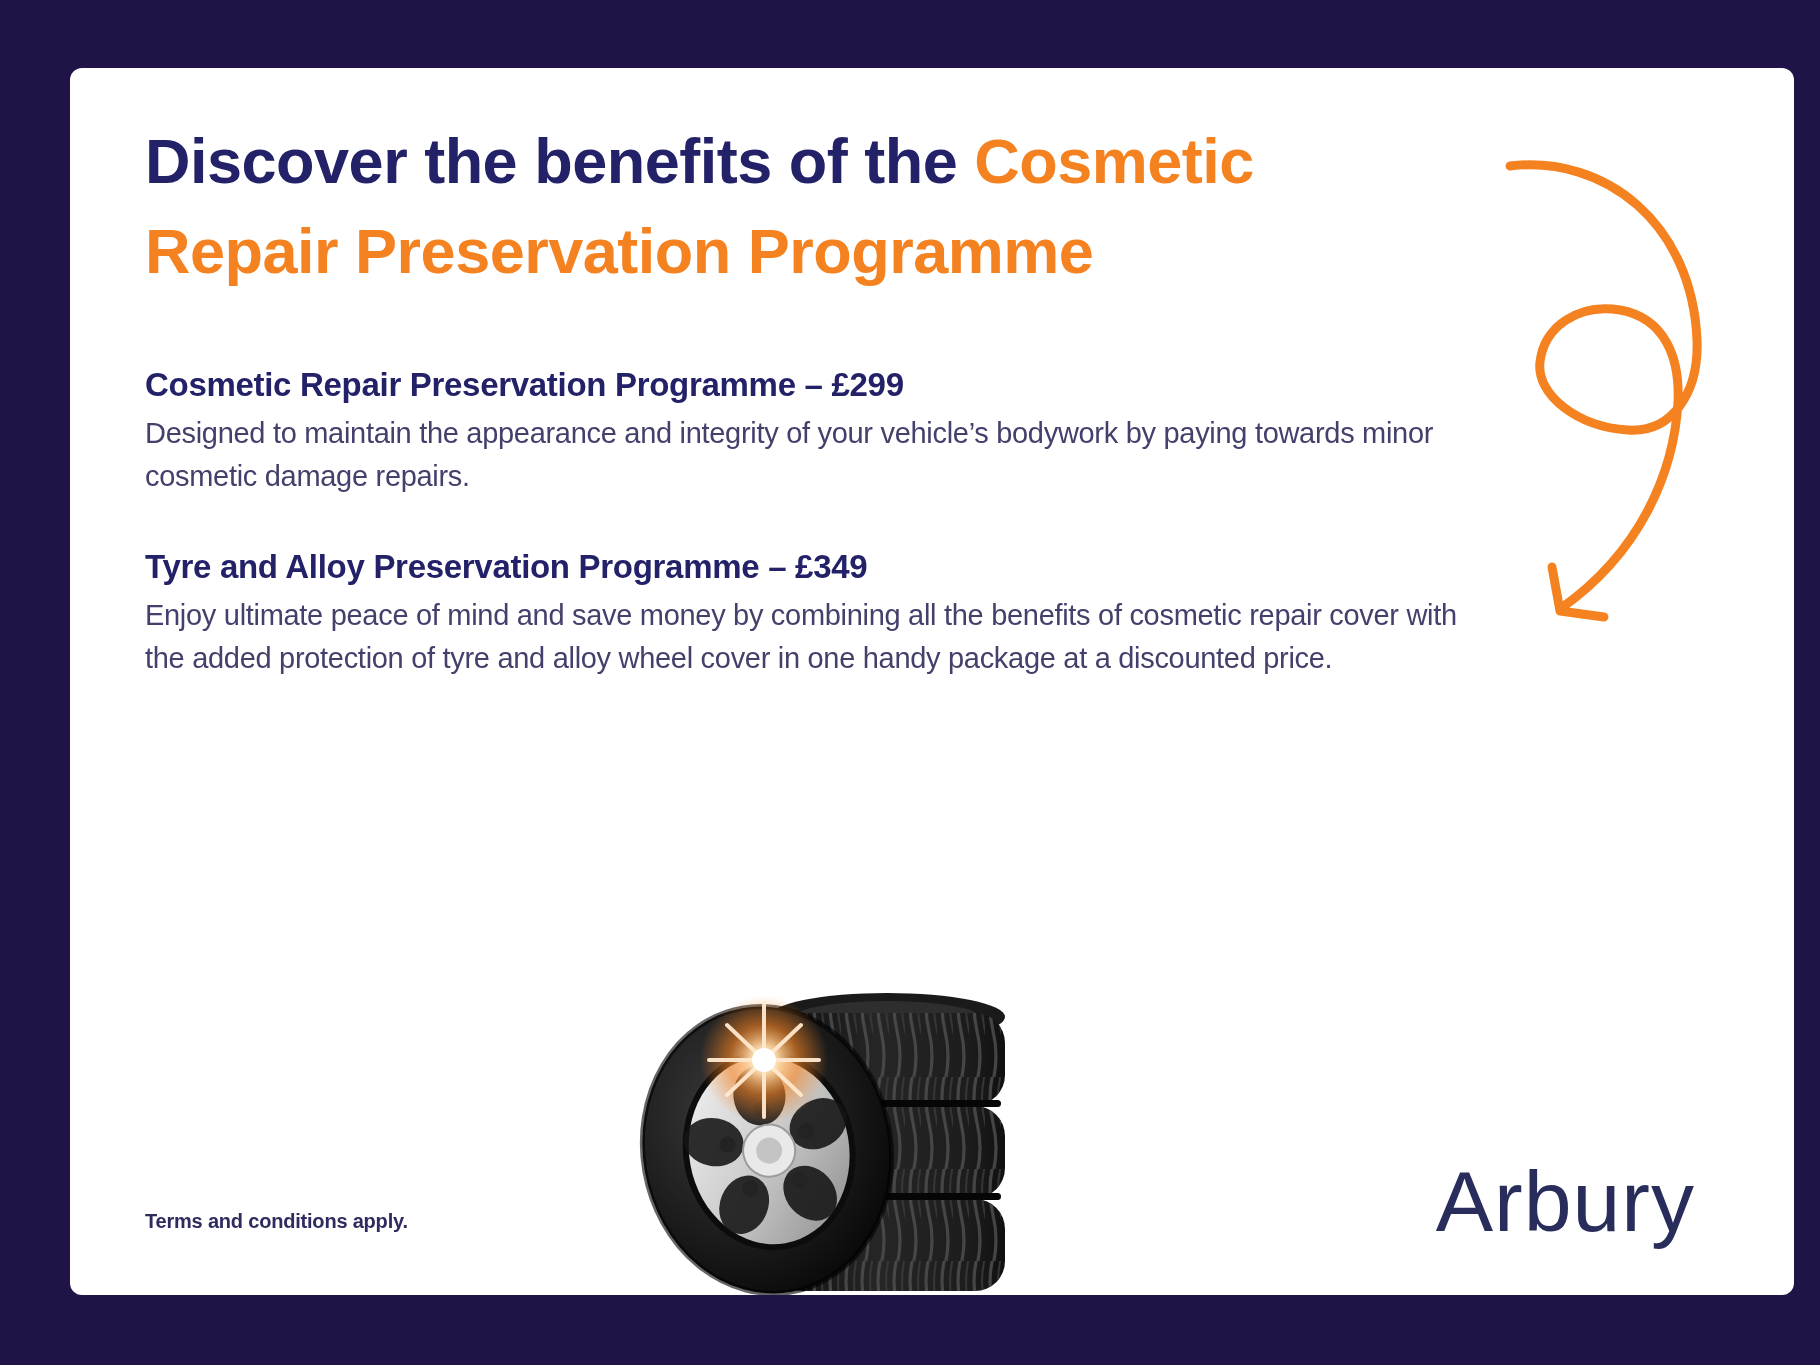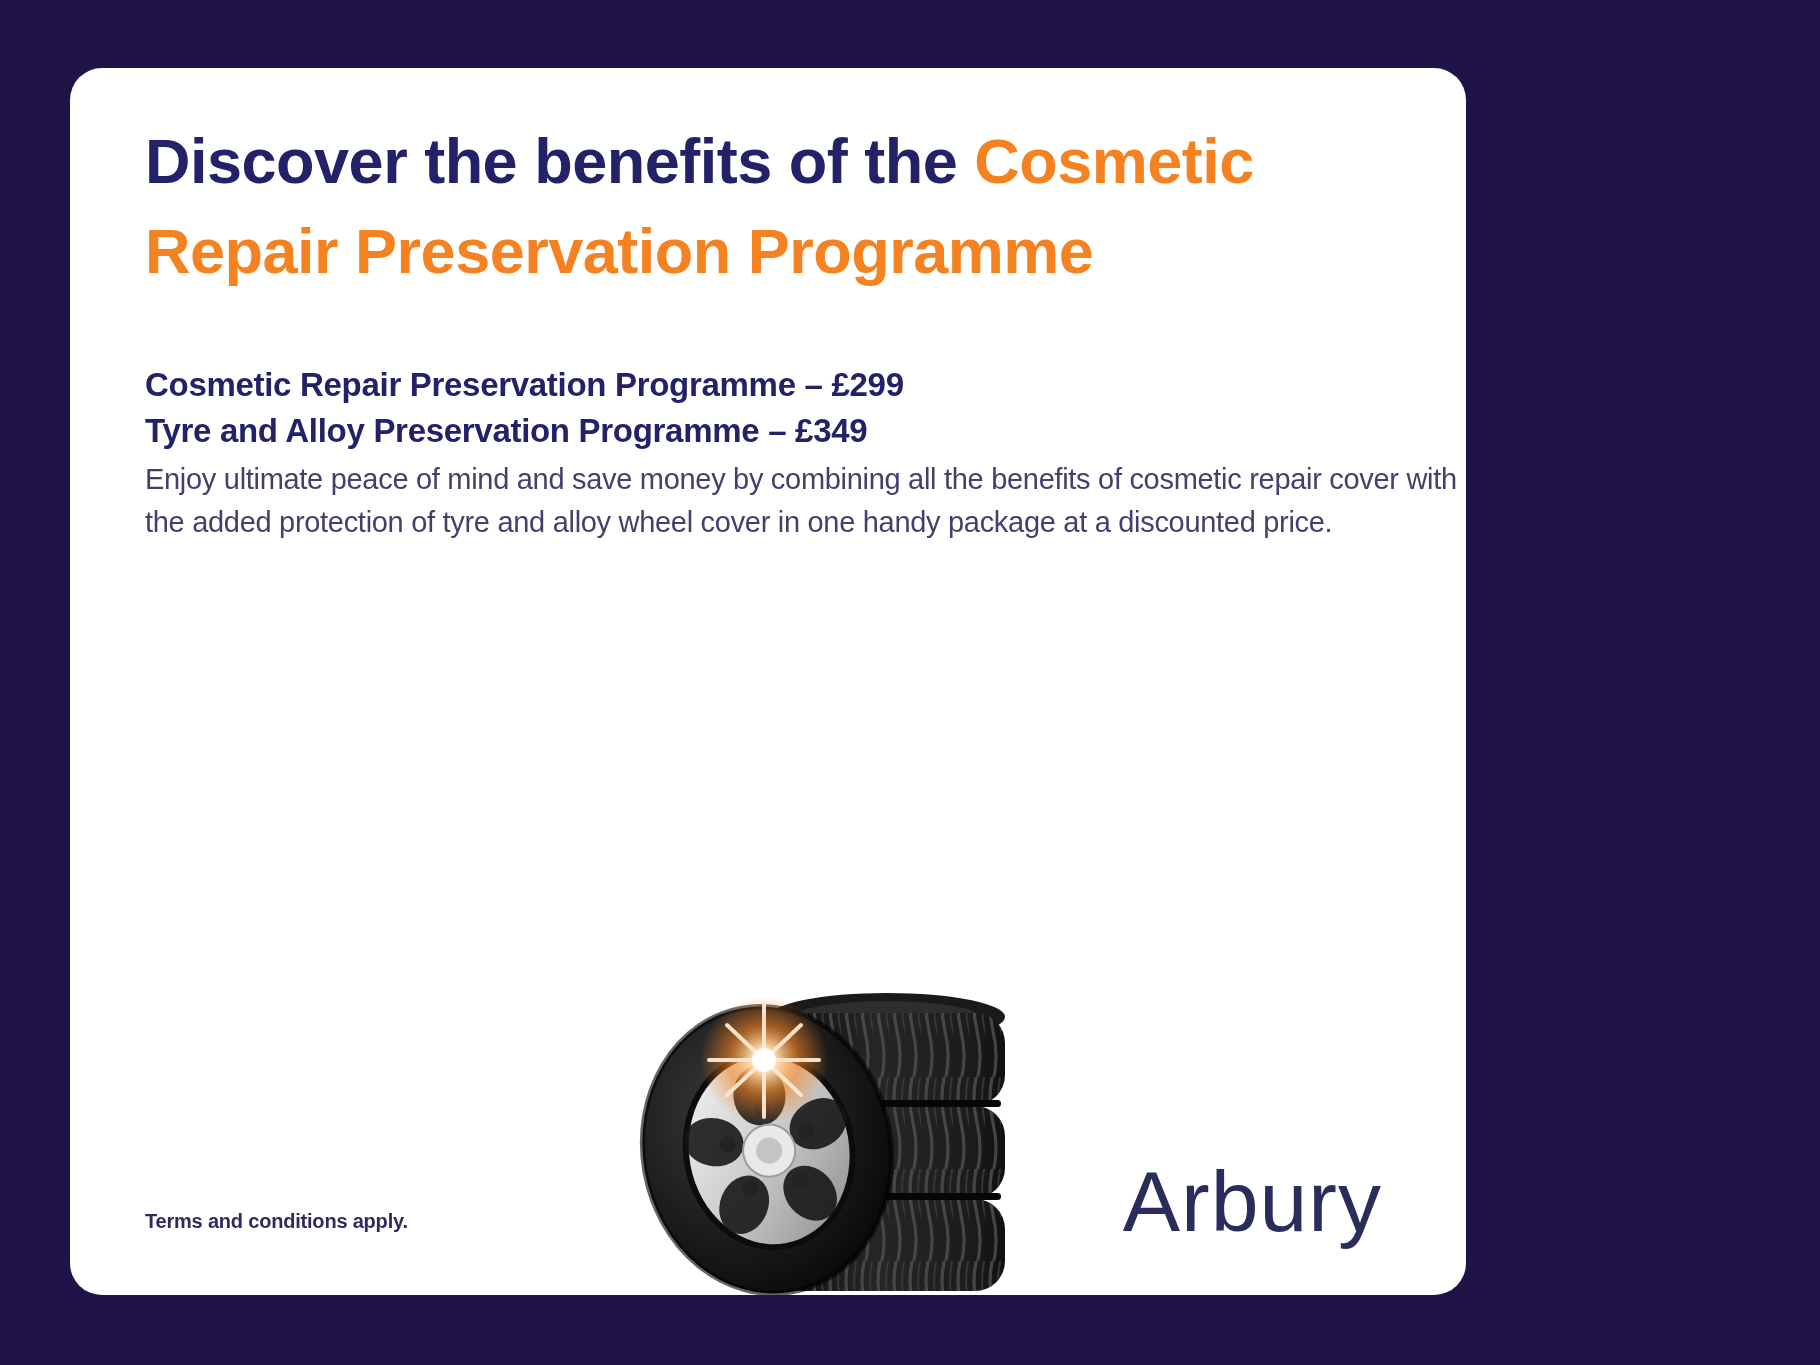--- a/index.html
+++ b/index.html
@@ -14,23 +14,23 @@
   body{
     width:1820px;height:1365px;
     background:var(--navy-bg);
     font-family:"Liberation Sans", sans-serif;
     position:relative;
     overflow:hidden;
   }
   .card{
     position:absolute;
     left:70px;top:68px;
-    width:1396px;height:1227px;
+    width:1724px;height:1227px;
     background:var(--card-white);
-    border-radius:32px;
+    border-radius:12px;
     overflow:hidden;
   }
   .content{
     position:absolute;
     left:75px;top:48px;
     width:1330px;
   }
   h1{
     margin:0 0 70px 0;
     font-size:63px;
@@ -60,21 +60,21 @@
   .terms{
     position:absolute;
     left:75px;bottom:62px;
     font-size:20px;
     font-weight:600;
     letter-spacing:-0.2px;
     color:#2e2b5f;
   }
   .brand{
     position:absolute;
-    right:84px;bottom:44px;
+    right:99px;bottom:44px;
     font-size:86px;
     font-weight:400;
     letter-spacing:1px;
     color:var(--brand-navy);
   }
   .arrow-svg{
     position:absolute;
     left:1430px;top:75px;
     width:240px;height:500px;
   }
@@ -89,20 +89,21 @@
 
 <div class="card">
 
   <div class="content">
     <h1><span>Discover the benefits of the </span><span class="hl">Cosmetic</span><br>
       <span class="hl">Repair Preservation Programme</span>
     </h1>
 
     <div class="prog">
       <h2>Cosmetic Repair Preservation Programme – £299</h2>
+      <p>Designed to maintain the appearance and integrity of your vehicle’s bodywork by paying towards minor cosmetic damage repairs.</p>
     </div>
 
     <div class="prog">
       <h2>Tyre and Alloy Preservation Programme – £349</h2>
     </div>
 
     <div class="prog">
       <p>Enjoy ultimate peace of mind and save money by combining all the benefits of cosmetic repair cover with the added protection of tyre and alloy wheel cover in one handy package at a discounted price.</p>
     </div>
   </div>

